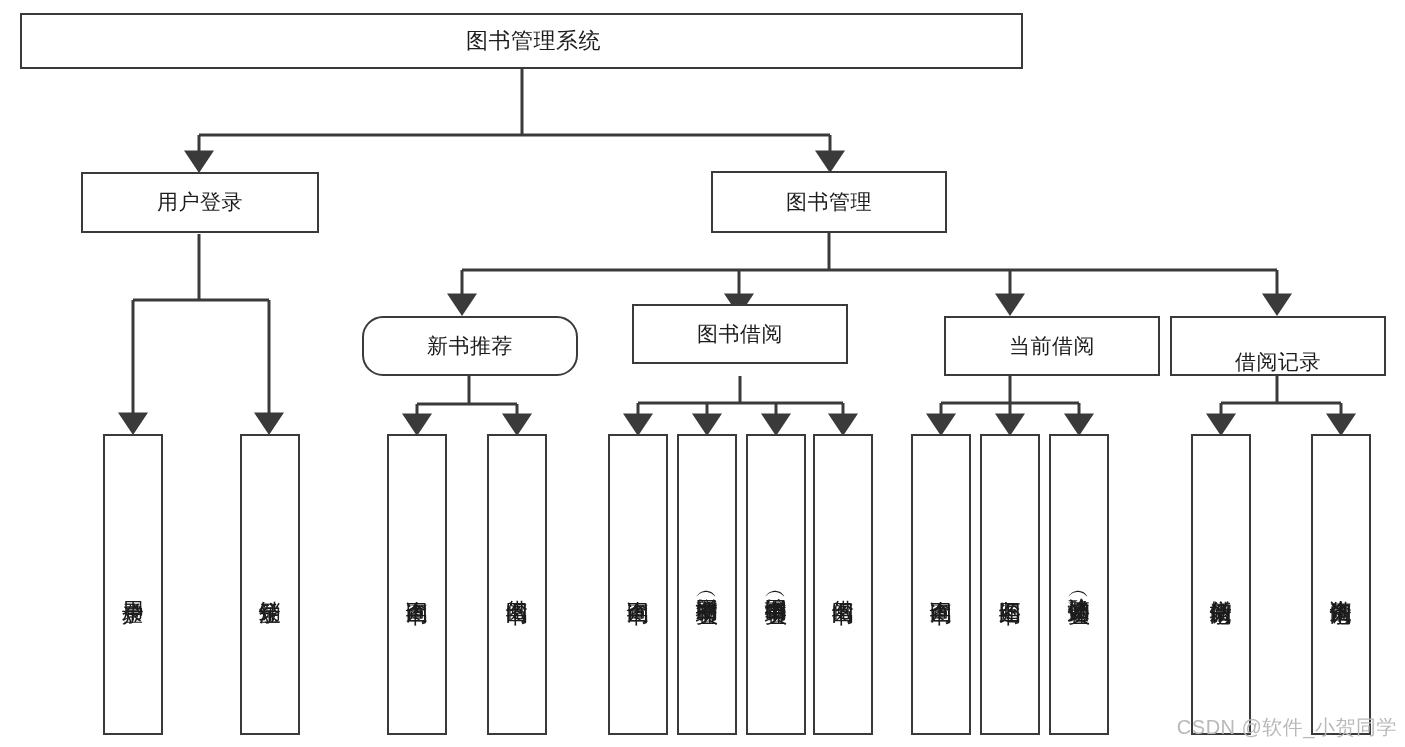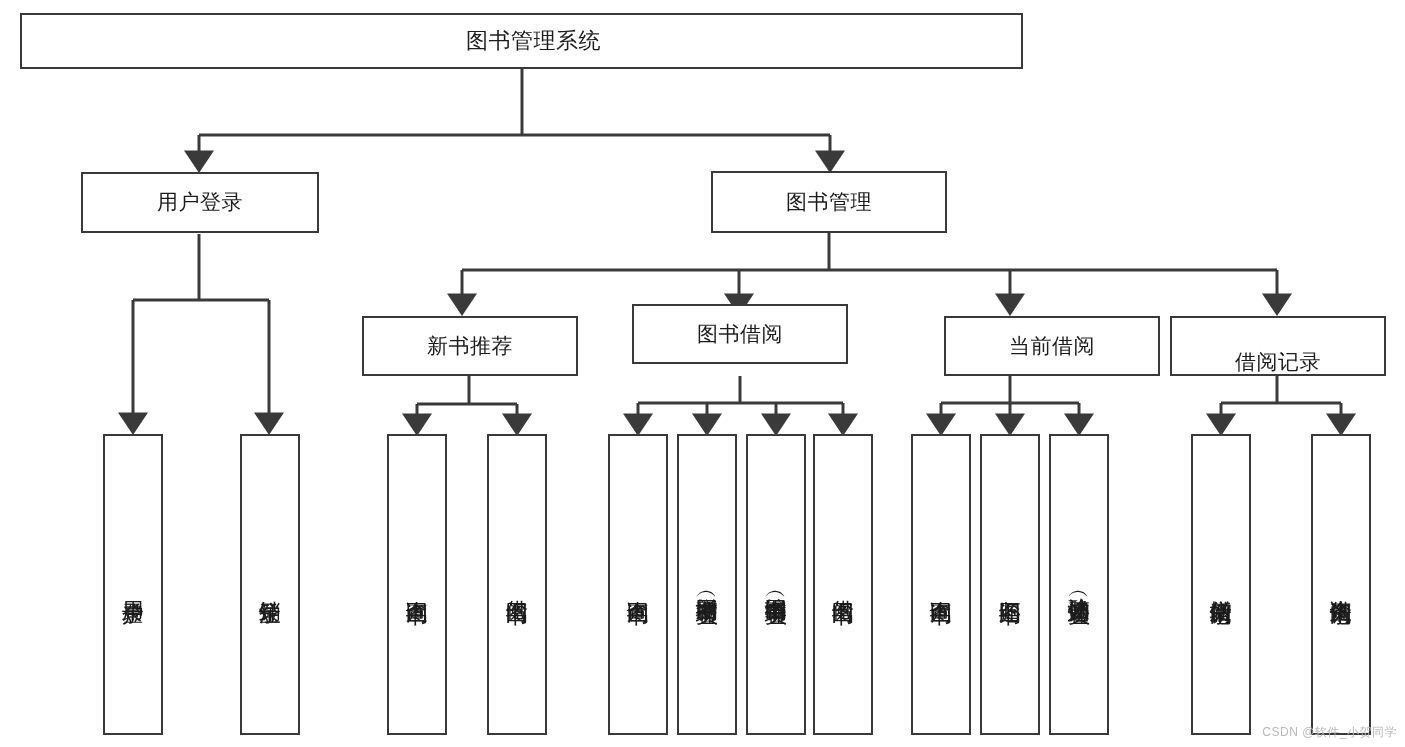--- a/index.html
+++ b/index.html
@@ -56,21 +56,21 @@
     line-height:1.06;
     letter-spacing:1px;
     white-space:nowrap;
     height:auto;
     max-height:100%;
   }
   #watermark{
     position:absolute;
     right:8px;
     bottom:6px;
-    font-size:12px;
+    font-size:20px;
     color:#b9b9b9;
     letter-spacing:0.5px;
     z-index:5;
     user-select:none;
     white-space:nowrap;
   }
 </style>
 </head>
 <body>
 
@@ -132,21 +132,21 @@
   </div>
 
   <div class="node h" style="left:81px;top:172px;width:238px;height:61px;">
     <span class="lbl">用户登录</span>
   </div>
 
   <div class="node h" style="left:711px;top:171px;width:236px;height:62px;justify-content:center;">
     <span class="lbl">图书管理</span>
   </div>
 
-  <div class="node h" style="left:362px;top:316px;width:216px;height:60px;">
+  <div class="node h" style="left:362px;top:316px;width:216px;height:60px;border-radius:21px;">
     <span class="lbl">新书推荐</span>
   </div>
 
   <div class="node h" style="left:632px;top:304px;width:216px;height:60px;">
     <span class="lbl">图书借阅</span>
   </div>
 
   <div class="node h" style="left:902px;top:316px;width:216px;height:60px;margin-left:42px;">
     <span class="lbl">当前借阅</span>
   </div>

